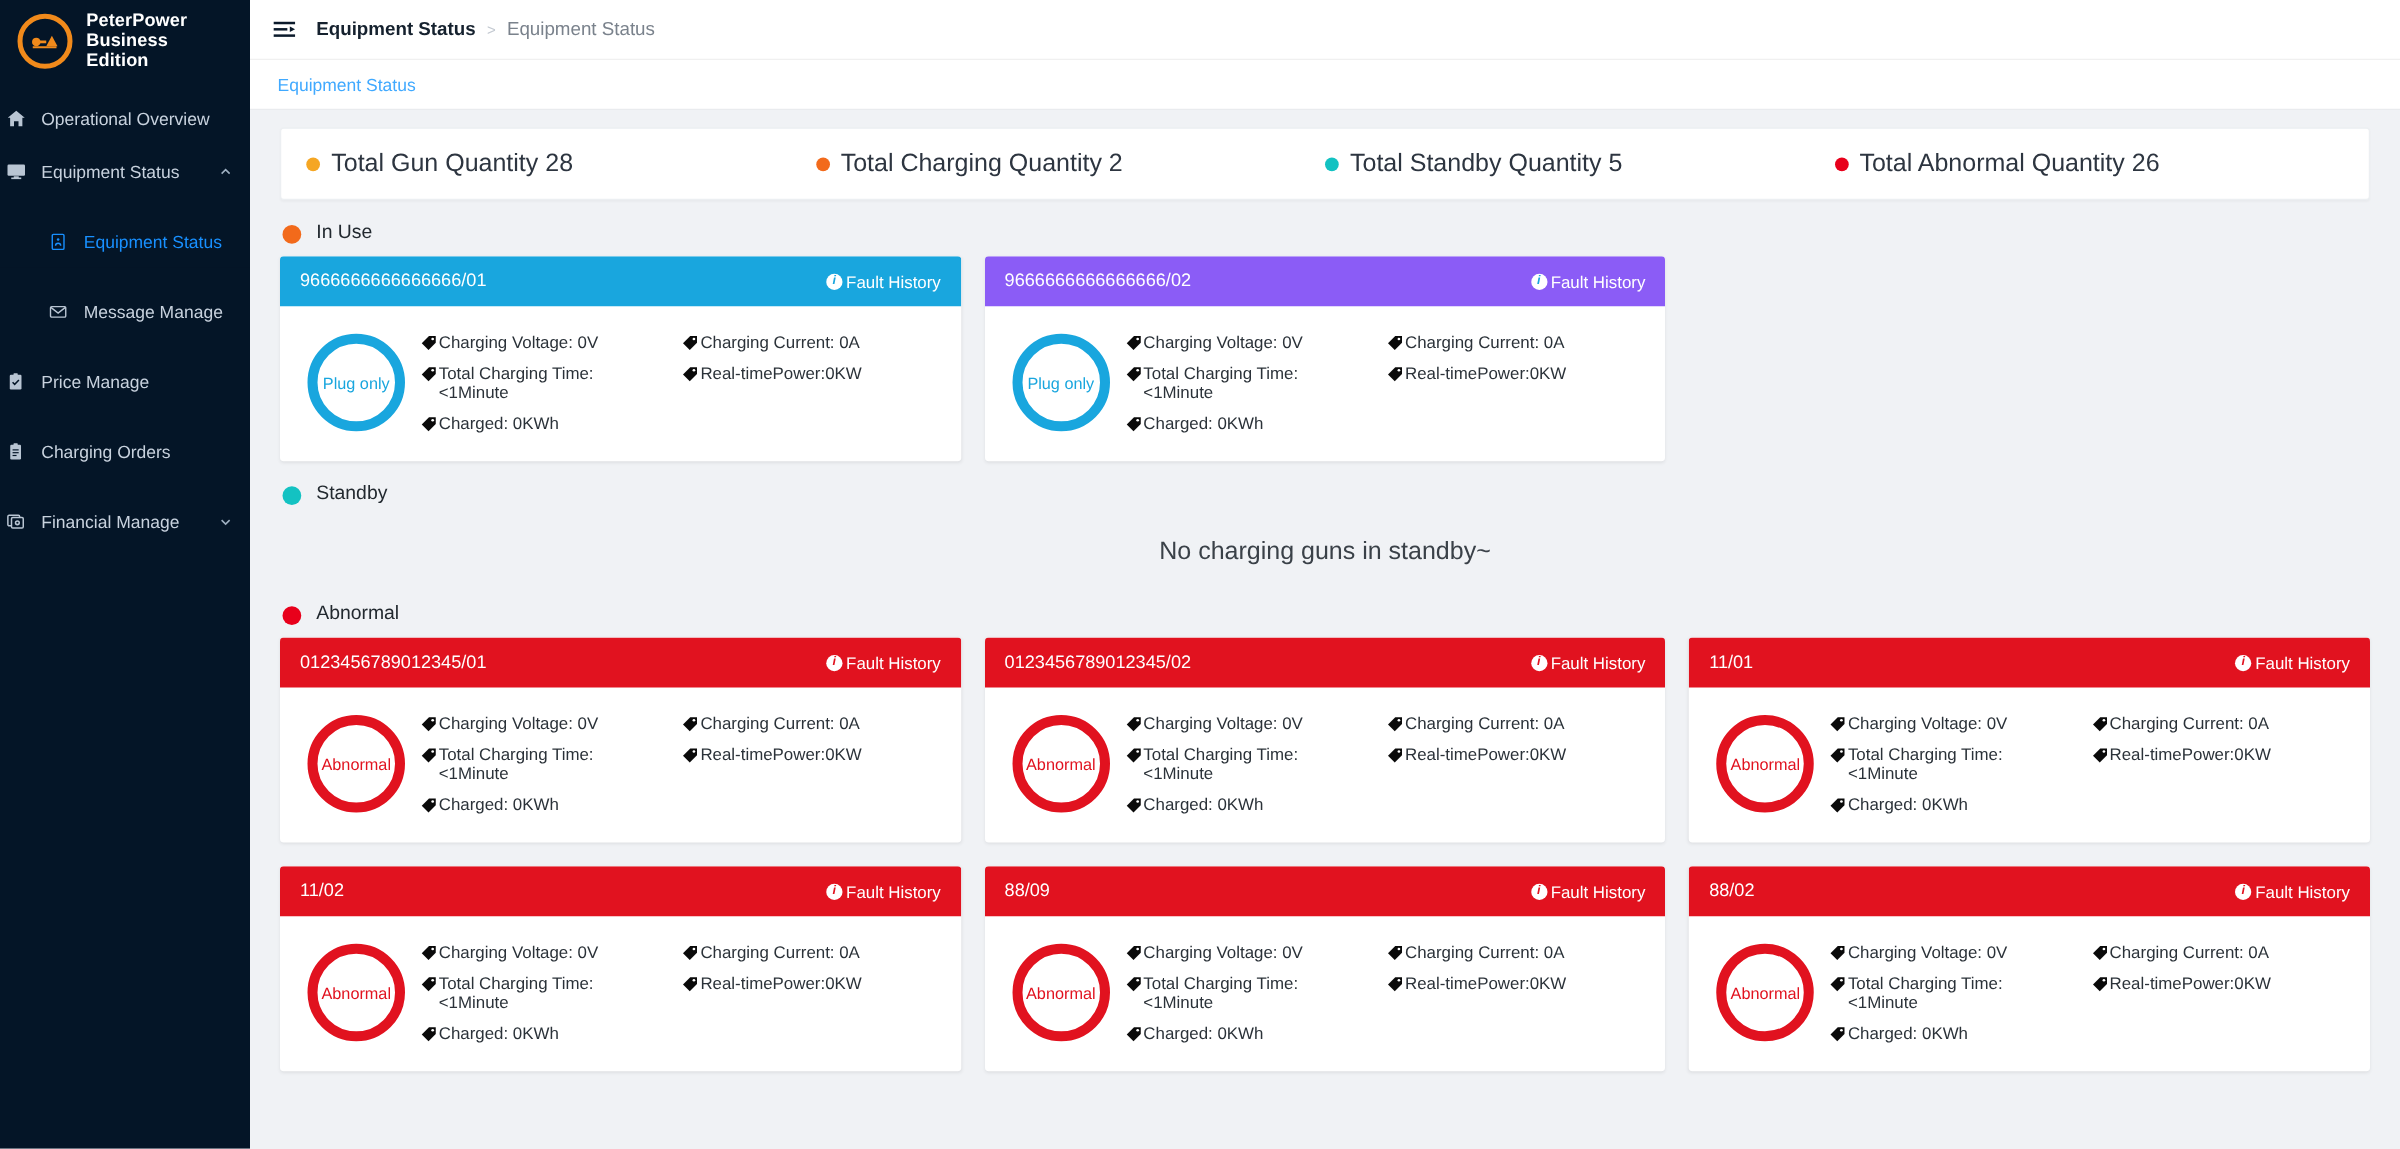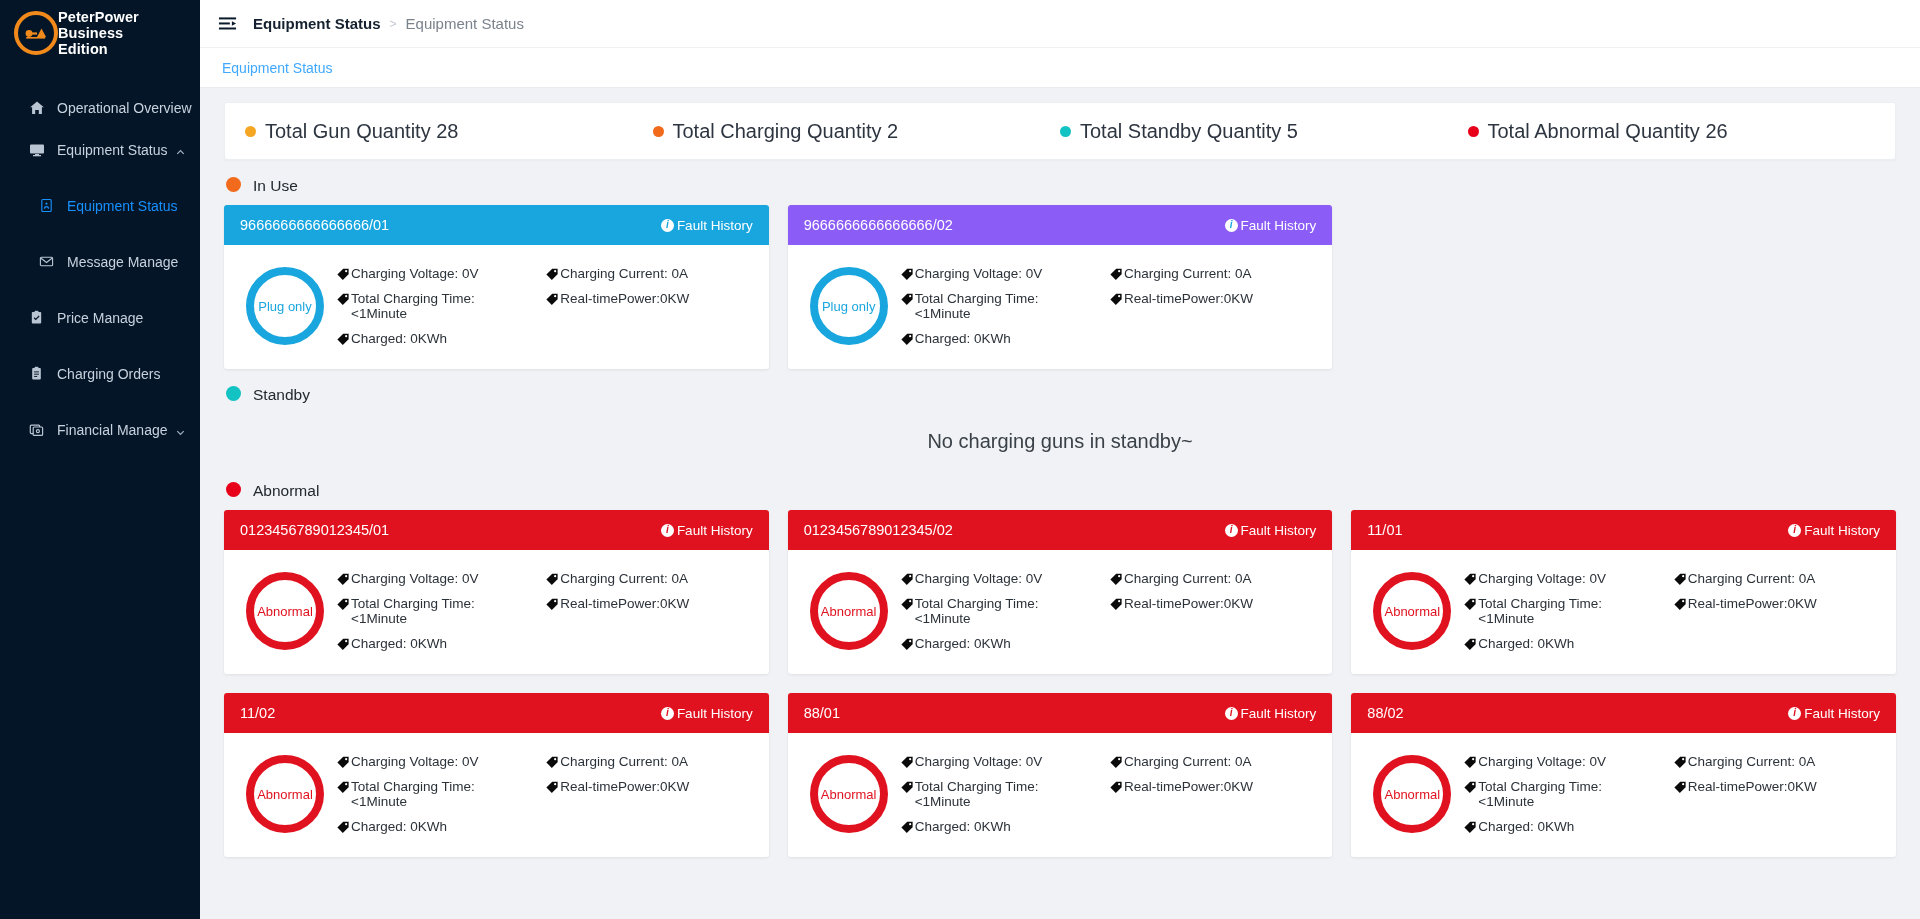--- a/index.html
+++ b/index.html
@@ -11,38 +11,38 @@
   }
   .app { display: flex; width: 1920px; height: 919px; }
 
   
   .sidebar {
     width: 200px; flex: 0 0 200px; height: 919px;
     background: #041527; color: #cfd8e3;
     overflow: hidden; position: relative;
   }
   .brand {
-    display: flex; align-items: center; 
+    display: flex; align-items: center; gap: 11px;
     padding: 12px 10px 12px 14px; height: 66px;
   }
   .brand-logo {
     width: 44px; height: 44px; flex: 0 0 44px; border-radius: 50%;
     border: 4px solid #f18a1b; background: #041527;
     display: flex; align-items: center; justify-content: center;
     position: relative;
   }
   .brand-logo svg { display: block; }
   .brand-name {
     font-size: 14.5px; line-height: 16px; font-weight: 700; color: #ffffff;
     letter-spacing: .1px;
   }
   .nav { margin-top: 8px; }
   .nav-item {
-    display: flex; align-items: flex-end; height: 42px;
-    padding: 0 14px 0 28px; font-size: 14px; color: #c8d2de;
+    display: flex; align-items: center; height: 42px;
+    padding: 0 14px 0 4px; font-size: 14px; color: #c8d2de;
     cursor: pointer; position: relative; white-space: nowrap;
   }
   .nav-item .ico {
     width: 17px; height: 17px; flex: 0 0 17px; margin-right: 12px;
     display: flex; align-items: center; justify-content: center; color: #b9c5d3;
   }
   .nav-item .lbl { flex: 1; }
   .nav-item .arr {
     width: 12px; height: 12px; flex: 0 0 12px; color: #9fb0c2;
     display: flex; align-items: center; justify-content: center;
@@ -88,21 +88,21 @@
   
   .summary {
     background: #ffffff; border: 1px solid #eceff2; border-radius: 3px;
     height: 58px; display: flex; align-items: center; padding: 0 20px;
     box-shadow: 0 1px 2px rgba(0,0,0,.03);
   }
   .sum-cell { flex: 1 1 0; display: flex; align-items: center; font-size: 20px; color: #2d3540; }
   .dot { width: 11px; height: 11px; border-radius: 50%; margin-right: 9px; flex: 0 0 11px; display:inline-block; }
 
   
-  .sec-head { display: flex; align-items: flex-start; margin: 17px 0 10px 2px; }
+  .sec-head { display: flex; align-items: flex-end; margin: 17px 0 10px 2px; }
   .sec-head .dot-lg { width: 15px; height: 15px; border-radius: 50%; margin-right: 12px; flex: 0 0 15px; }
   .sec-head .sec-title { font-size: 15.5px; color: #22292f; }
 
   .grid { display: flex; flex-wrap: wrap; gap: 19px; }
   .card {
     width: calc((100% - 38px) / 3);
     background: #ffffff; border-radius: 3px; overflow: hidden;
     box-shadow: 0 1px 3px rgba(0,0,0,.08);
   }
   .card-head {
@@ -624,21 +624,21 @@
                         <path d="M1.6 8.6 8.2 2 14.4 2 14.4 8.2 7.8 14.8z"></path>
                         <circle cx="11.6" cy="4.8" r="1.25" fill="#ffffff"></circle>
                       </svg></span>
                     <span class="spec-text">Charged: 0KWh</span>
                   </div>
                 </div>
               </div>
             </div>
             <div class="card">
               <div class="card-head" style="background:#e1121f">
-                <span class="gun-id">88/01</span>
+                <span class="gun-id">88/09</span>
                 <span class="fault-link">
                   <span class="info-ico" style="color:#e1121f">i</span>
                   <span>Fault History</span>
                 </span>
               </div>
               <div class="card-body">
                 <div class="ring" style="border-color:#e1121f">
                   <span style="color:#e1121f">Abnormal</span>
                 </div>
                 <div class="specs">

